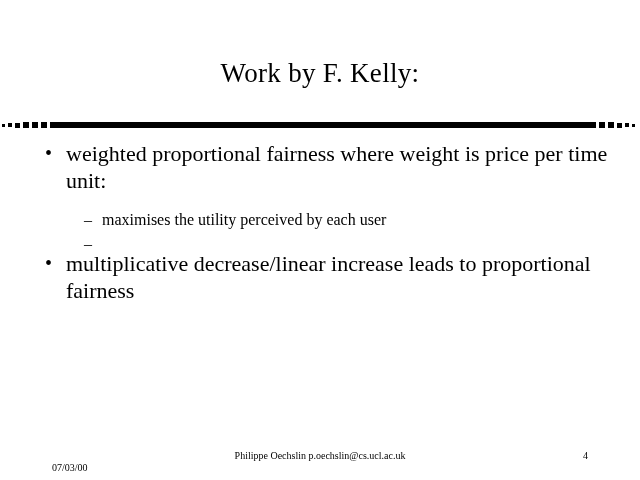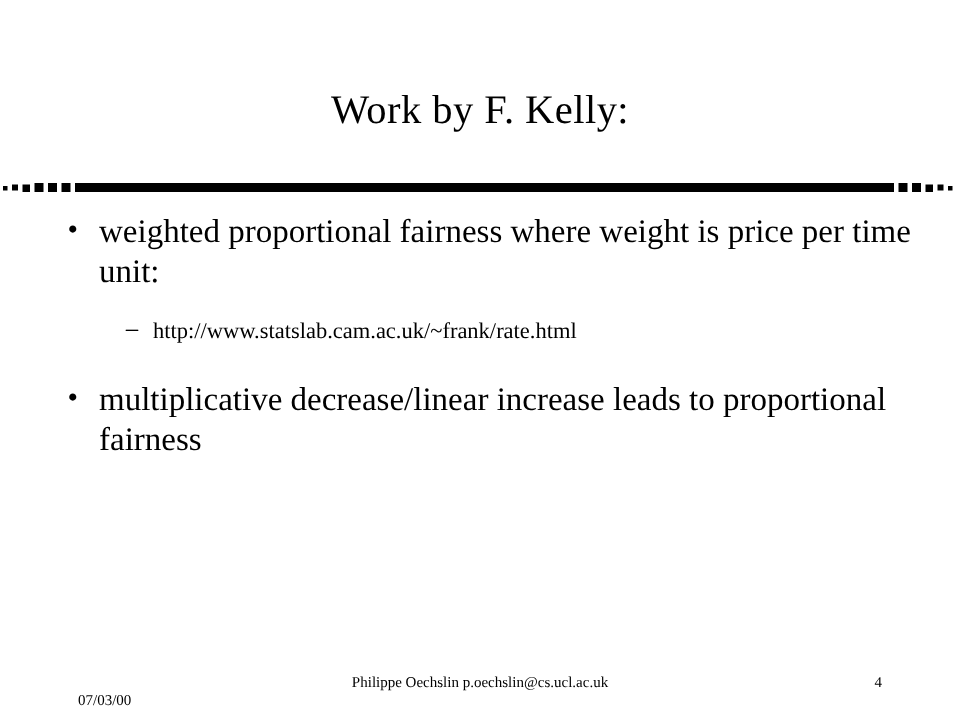--- a/index.html
+++ b/index.html
@@ -167,27 +167,27 @@
 
     <div class="l1">
       <span class="bullet">•</span>
       <span>weighted proportional fairness where weight is price per time unit:</span>
     </div>
 
     <div class="gap-a"></div>
 
     <div class="l2">
       <span class="dashmark">–</span>
+      <span>maximises the utility perceived by each user</span>
     </div>
 
     <div class="l2">
       <span class="dashmark">–</span>
     </div>
 
-    <div class="l2plain">http://www.statslab.cam.ac.uk/~frank/rate.html</div>
 
     <div class="gap-b"></div>
 
     <div class="l1">
       <span class="bullet">•</span>
       <span>multiplicative decrease/linear increase leads to proportional fairness</span>
     </div>
 
   </div>
 

